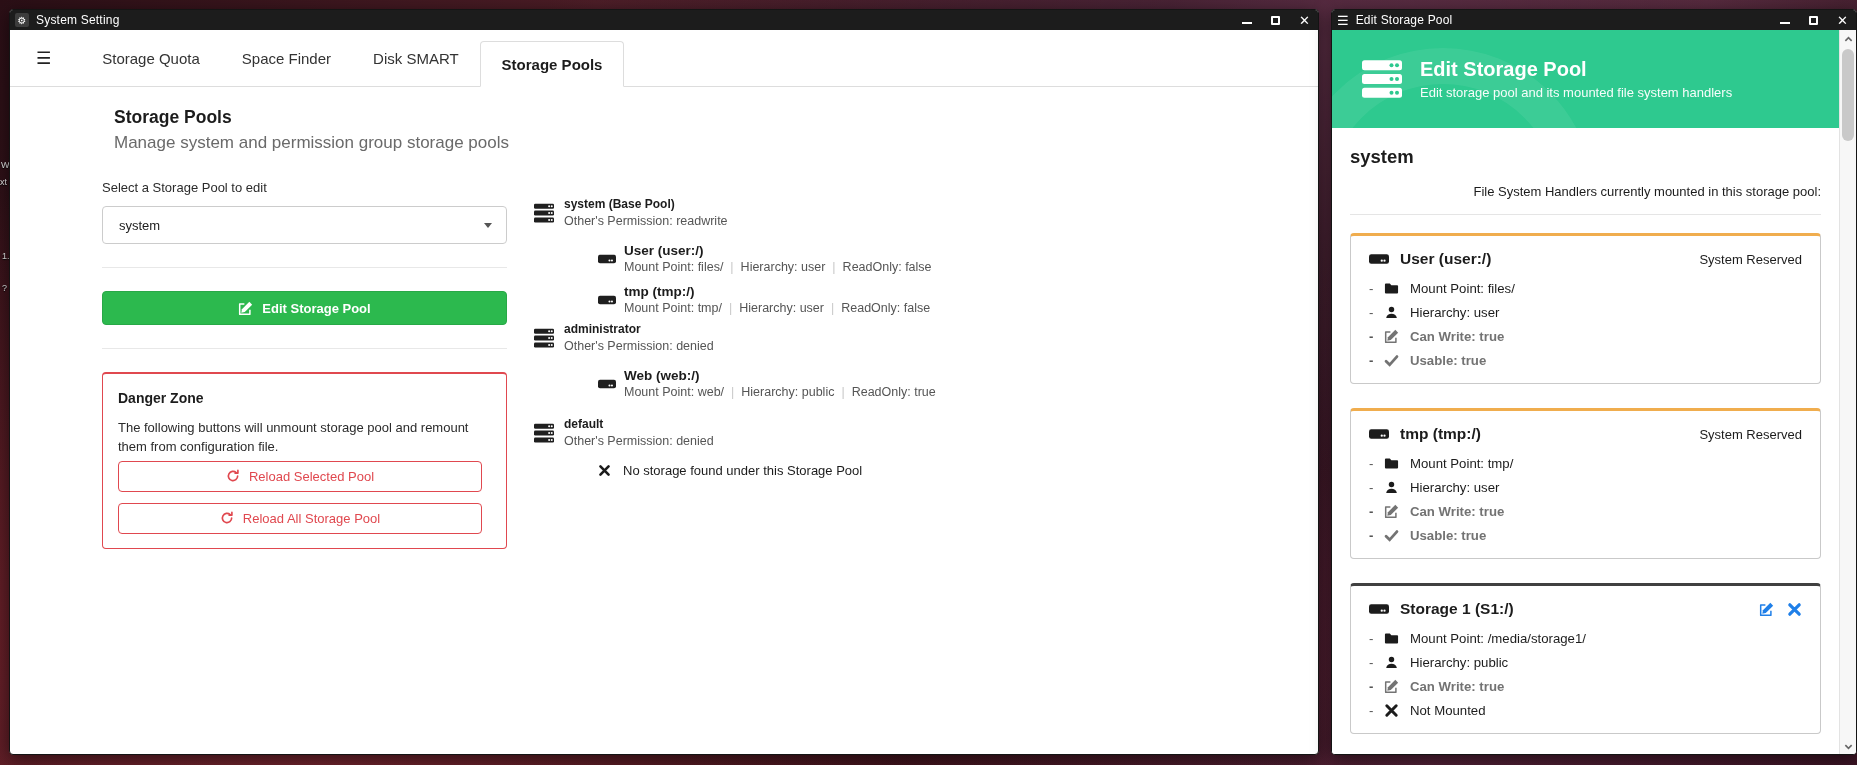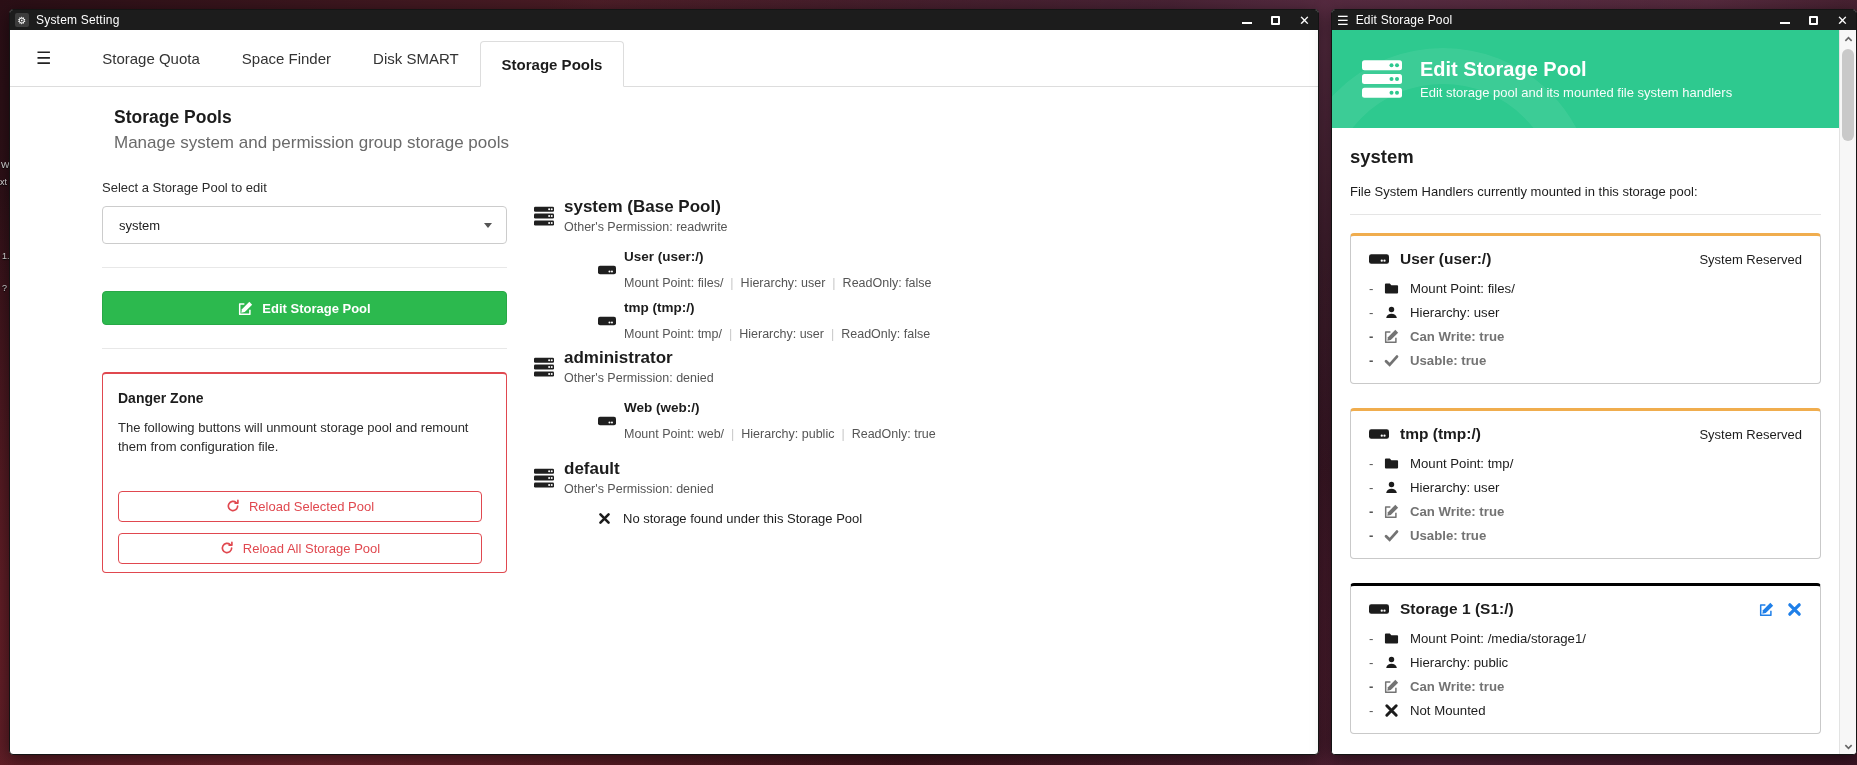--- a/index.html
+++ b/index.html
@@ -49,61 +49,61 @@
   .select { margin-top:11px; height:38px; border:1px solid #ccc; border-radius:4px; display:flex; align-items:center;
     padding:0 14px 0 16px; font-size:13px; color:#1c1c1c; background:#fff; }
   .select .caret { margin-left:auto; width:0; height:0; border-left:4.5px solid transparent; border-right:4.5px solid transparent; border-top:5px solid #555; }
   .divider { border:none; border-top:1px solid #e8e8e8; margin:23px 0; }
 
   .btn { display:flex; align-items:center; justify-content:center; gap:9px; border-radius:4px; font-size:13px; font-weight:700; width:100%; }
   .btn-green { height:34px; background:#2cb94e; color:#fff; border:1px solid #28a847; }
   .btn-outline-red { height:31px; background:#fff; color:#e0484f; border:1px solid #e0484f; font-weight:400; }
   .btn svg { flex:none; }
 
-  .danger-card { border:1px solid #e0484f; border-top:2px solid #e0484f; border-radius:4px; padding:16px 24px 8px 15px; }
+  .danger-card { border:1px solid #e0484f; border-top:2px solid #e0484f; border-radius:4px; padding:16px 24px 14px 15px; }
   .danger-title { font-size:14px; font-weight:700; color:#1c1c1c; }
   .danger-desc { font-size:13px; color:#2b2b2b; line-height:1.45; margin-top:13px; max-width:352px; }
   .danger-card .btn-outline-red { margin-top:11px; }
-  .danger-card .btn-outline-red:first-of-type { margin-top:34px; }
+  .danger-card .btn-outline-red:first-of-type { margin-top:4px; }
 
   
   .struct-title { font-size:13px; color:#2b2b2b; }
   .tree { margin-top:17px; }
   .pool { display:flex; margin-bottom:15px; }
   .pool-ic { width:20px; flex:none; margin:1px 10px 0 0; color:#1f1f1f; }
-  .pool-name { font-size:17px; font-weight:700; color:#1c1c1c; }
+  .pool-name { font-size:12px; font-weight:700; color:#1c1c1c; }
   .pool-perm { font-size:12.5px; color:#555; margin-top:3px; }
   .storages { margin:2px 0 0 64px; }
   .storage { display:flex; margin-top:10px; }
   .stor-ic { width:18px; flex:none; margin:1px 8px 0 0; color:#1f1f1f; }
   .stor-name { font-size:13.5px; font-weight:700; color:#1c1c1c; }
-  .stor-details { font-size:12.5px; color:#555; margin-top:12px; }
+  .stor-details { font-size:12.5px; color:#555; margin-top:2px; }
   .stor-details .sep { color:#c9c9c9; padding:0 7px; }
   .empty-row { display:flex; align-items:center; margin:12px 0 0 64px; font-size:13px; color:#1c1c1c; }
   .empty-row .x-ic { margin-right:12px; }
 
   
   #win-edit { left:1331px; top:9px; width:526px; height:746px; }
   .rw-body { position:relative; height:725px; }
   .rw-content { position:absolute; left:0; top:0; right:17px; bottom:0; overflow:hidden; background:#fff; }
 
   .banner { height:98px; background:#2ec98f; color:#fff; display:flex; align-items:center; padding-left:30px; gap:18px; position:relative; overflow:hidden; }
   .banner::after { content:""; position:absolute; width:230px; height:230px; border:36px solid rgba(255,255,255,.07); border-radius:50%; left:-40px; top:18px; }
   .banner-ic { width:40px; height:40px; flex:none; position:relative; z-index:1; }
   .banner-title { font-size:20px; font-weight:700; position:relative; z-index:1; }
   .banner-sub { font-size:13px; margin-top:4px; color:rgba(255,255,255,.96); font-weight:400; }
 
   .rw-inner { padding:0 18px; }
   .pool-heading { font-size:18.5px; font-weight:700; margin-top:18px; color:#1c1c1c; }
-  .rw-desc { font-size:13px; color:#1c1c1c; margin-top:16px; }
+  .rw-desc { font-size:13px; color:#1c1c1c; margin-top:16px;text-align:right; }
   .rw-hr { border:none; border-top:1px solid #e5e5e5; margin:15px 0 18px; }
 
   .hcard { border:1px solid #c9c9c9; border-radius:4px; padding:13px 18px 15px; margin-bottom:24px; background:#fff; }
   .hcard.accent-orange { border-top:3px solid #f0ad4e; }
-  .hcard.accent-dark   { border-top:3px solid #000000; }
+  .hcard.accent-dark   { border-top:3px solid #404040; }
   .hcard-head { display:flex; align-items:center; }
   .hcard-ic { width:20px; flex:none; margin-right:11px; color:#1c1c1c; }
   .hcard-name { font-size:15.5px; font-weight:700; color:#1c1c1c; }
   .hcard-badge { margin-left:auto; font-size:13px; color:#1c1c1c; }
   .hcard-actions { margin-left:auto; display:flex; align-items:center; gap:13px; color:#1f7fe8; }
   .hcard-actions .a-ic { width:15px; height:15px; display:block; }
   .hitems { margin-top:11px; }
   .hitem { display:flex; align-items:center; margin-top:8px; font-size:13.2px; color:#1c1c1c; height:16px; }
   .hitem .dash { width:15px; color:#555; }
   .hitem .dash::before { content:"-"; }

